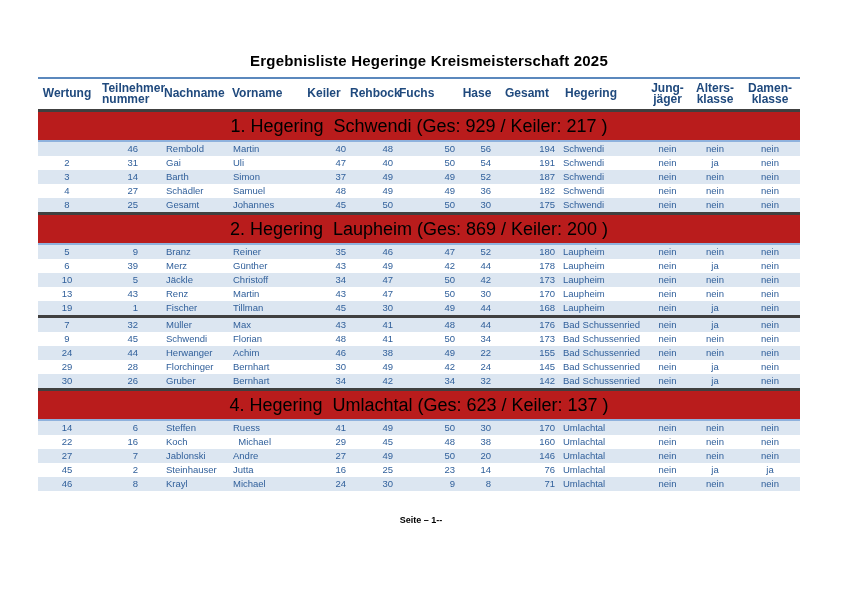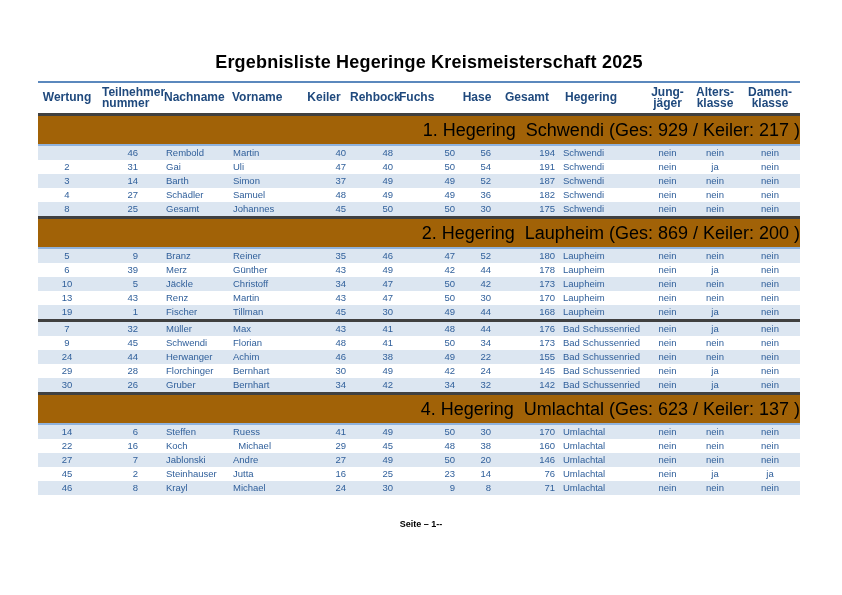--- a/index.html
+++ b/index.html
@@ -13,21 +13,21 @@
   *{margin:0;padding:0;box-sizing:border-box;}
   html,body{background:#fff;}
   body{
     width:842px;height:595px;
     font-family:"Liberation Sans",sans-serif;
     position:relative;overflow:hidden;
   }
   .page-title{
     padding-top:52px;
     text-align:center;
-    font-size:18px;
+    font-size:15px;
     font-weight:700;
     color:#000;
     letter-spacing:.2px;
     white-space:pre;
     padding-left:16px;
   }
   table.results{
     margin:8px 0 0 38px;
     width:762px;
     border-collapse:collapse;
@@ -72,26 +72,26 @@
     white-space:pre;
     overflow:hidden;
     padding:0;
     vertical-align:middle;
   }
   tr.alt td{background:var(--row-alt);}
   tr.first-data td{border-top:2px solid var(--accent-line-light);}
   tr.section-last td{border-bottom:3px solid var(--dark-line);}
 
   td.section-title{
-    background:#a16207;
+    background:#b91c1c;
     height:28px;
     font-size:18px;
     line-height:28px;
     color:#000;
-    text-align:right;
+    text-align:center;
     white-space:pre;
     border:none;
     margin-top:21px;
   }
   tr.section-row td{border-top:none;}
 
   .c-wertung{text-align:center;}
   .c-teilnehmernummer{text-align:right;padding-right:20px;}
   .c-nachname{text-align:left;padding-left:8px;}
   .c-vorname{text-align:left;padding-left:3px;}

